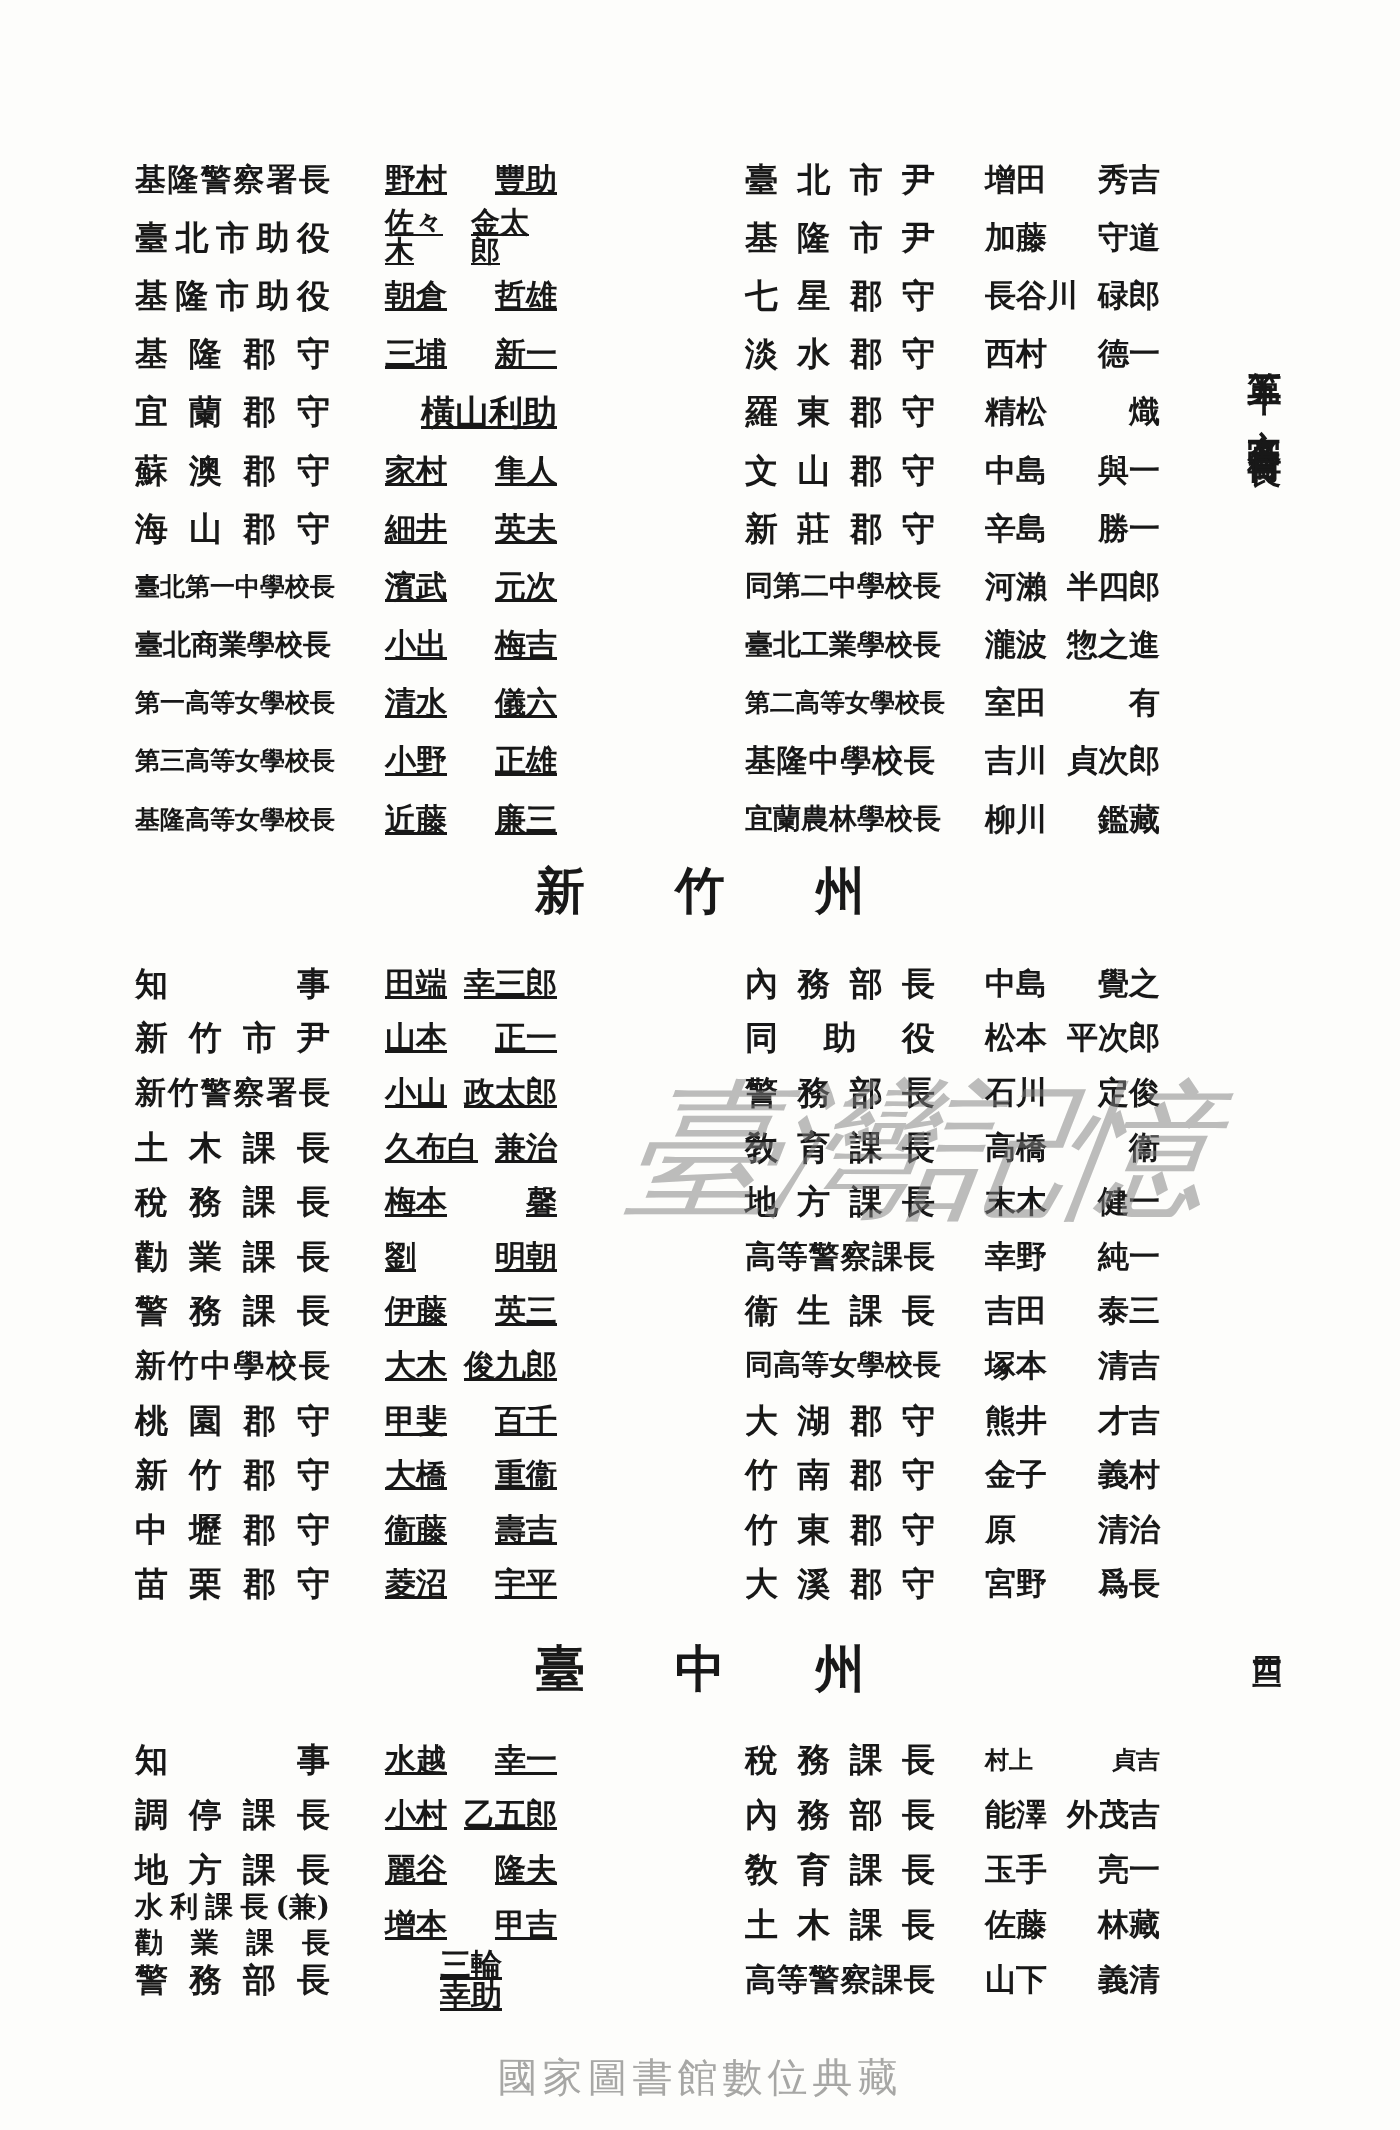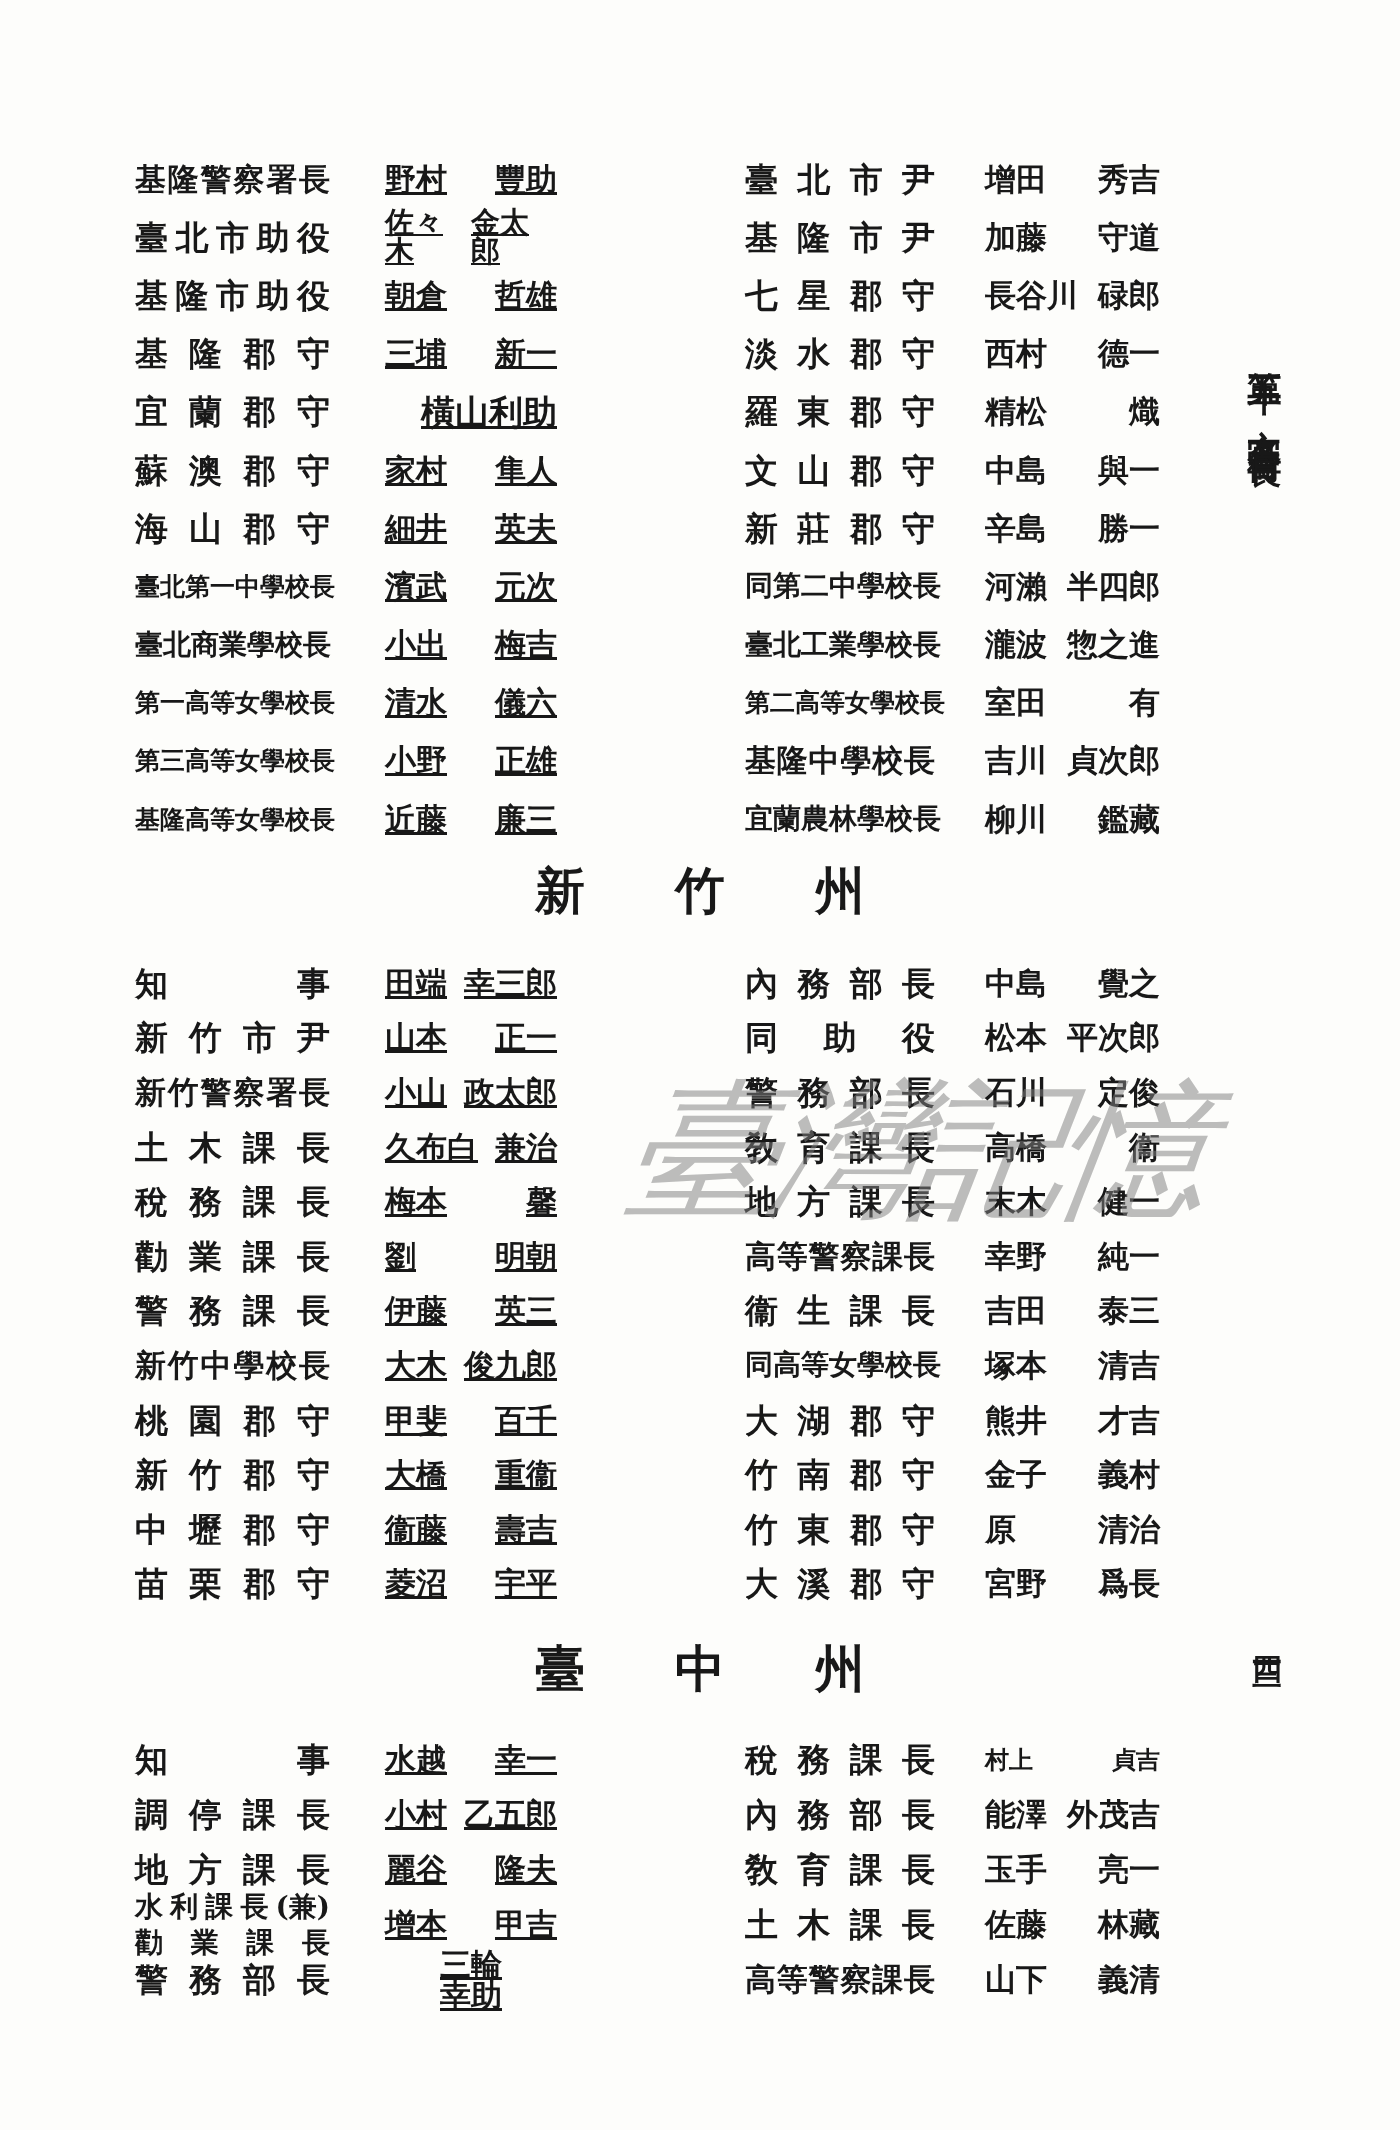--- a/index.html
+++ b/index.html
@@ -780,14 +780,15 @@
           </div>
         </div>
       </div>
   </div>
 
   <div class="chapter-label">第五十一　文官各官衙長</div>
   <div class="page-number">四三一</div>
 
   <div class="wm-cjk">臺灣記憶</div>
 
+  <div class="footer-stamp">國家圖書館數位典藏</div>
 
 </div>
 
 </body></html>

